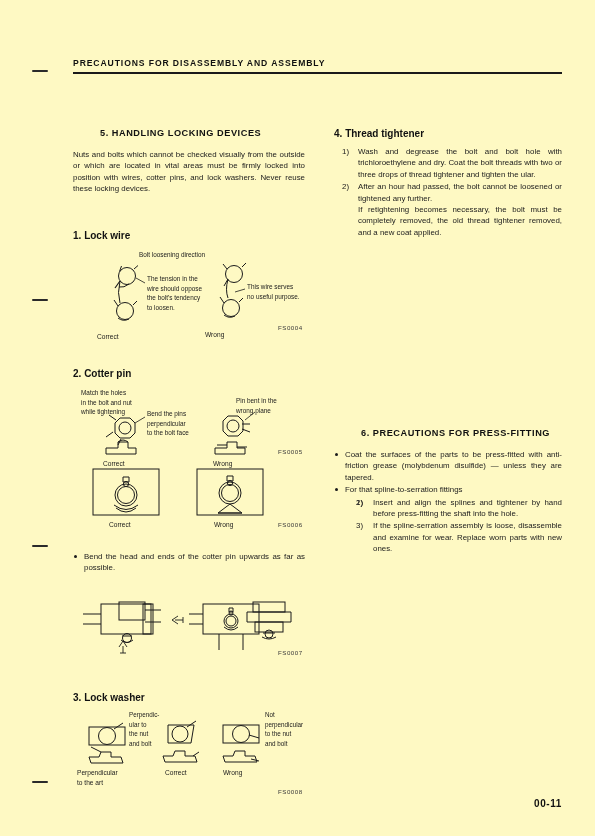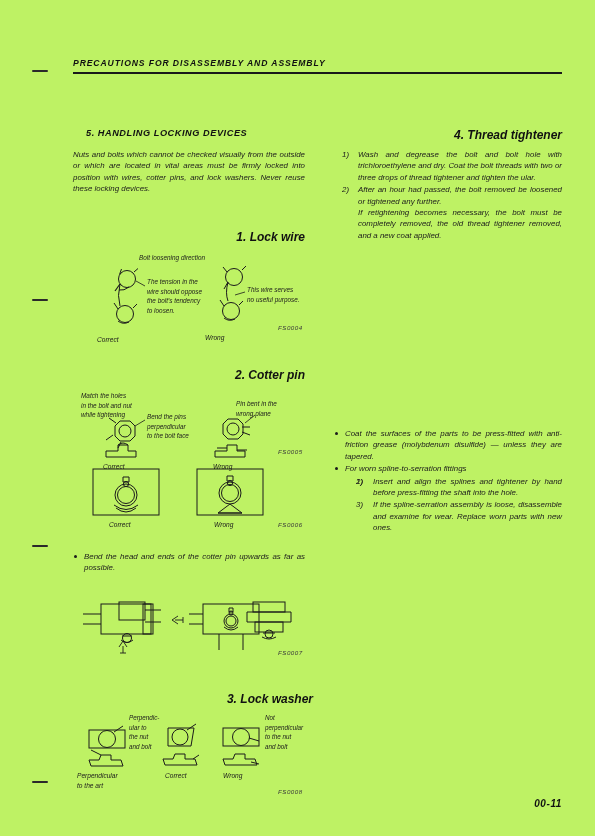--- a/index.html
+++ b/index.html
@@ -12,22 +12,21 @@
     height: 836px;
     position: relative;
     font-family: "Liberation Sans", sans-serif;
     color: #141414;
     overflow: hidden;
   }
 
   .page {
     position: absolute;
     inset: 0;
-    background: #bef264;
-    font-style: italic;
+    background: #fef9c3;
   }
 
   
   .margin-tick {
     position: absolute;
     left: 32px;
     width: 16px;
     height: 2px;
     background: #2a2a2a;
     border-radius: 1px;
@@ -58,32 +57,31 @@
     position: absolute;
     top: 128px;
   }
   .col-left  { left: 73px;  width: 232px; }
   .col-right { left: 334px; width: 228px; }
 
   h2.sec-title {
     font-size: 9.2px;
     font-weight: bold;
     letter-spacing: 0.55px;
-    margin: 0 0 11px 4px;
+    margin: 0 0 11px 18px;
     color: #111;
     padding-left: 9px;
   }
   h2.sec-title .num { margin-right: 3px; }
 
   h3.sub-title {
-    font-size: 12px;
+    font-size: 10px;
     font-weight: bold;
     margin: 0 0 7px 0;
     color: #111;
-    text-align: right;
   }
 
   p.body {
     font-size: 7.9px;
     line-height: 11.4px;
     margin: 7px 0 9px 0;
     text-align: justify;
     color: #1b1b1b;
   }
   .indent-para { margin-left: 15px; }
@@ -430,36 +428,39 @@
       <span>Thread tightener</span>
     </h3>
 
     <ol class="numlist" style="margin-left:8px;">
       <li>
         <span class="marker">1)</span>
         <span>Wash and degrease the bolt and bolt hole with trichloroethylene and dry. Coat the bolt threads with two or three drops of thread tightener and tighten the ular.</span>
       </li>
       <li>
         <span class="marker">2)</span>
-        <span>After an hour had passed, the bolt removed be loosened or tightened any further.</span>
+        <span>After an hour had passed, the bolt cannot be loosened or tightened any further.</span>
         <span class="cont-line">If retightening becomes necessary, the bolt must be completely removed, the old thread tightener removed, and a new coat applied.</span>
       </li>
     </ol>
   </div>
 
   <div style="position:absolute; left:334px; top:428px; width:228px;">
+    <h2 class="sec-title">
+      <span class="num">6.</span><span>PRECAUTIONS FOR PRESS-FITTING</span>
+    </h2>
 
     <ul class="bullist">
       <li>
         <span class="dot"></span>
         <span>Coat the surfaces of the parts to be press-fitted with anti-friction grease (molybdenum disulfide) — unless they are tapered.</span>
       </li>
       <li>
         <span class="dot"></span>
-        <span>For worn spline-to-serration fittings</span>
+        <span>For that spline-to-serration fittings</span>
         <ol class="numlist deep sub" style="margin-left:11px;">
           <li>
             <span class="marker">1)</span>
           </li>
           <li>
             <span class="marker">2)</span>
             <span>Insert and align the splines and tightener by hand before press-fitting the shaft into the hole.</span>
           </li>
           <li>
             <span class="marker">3)</span>

